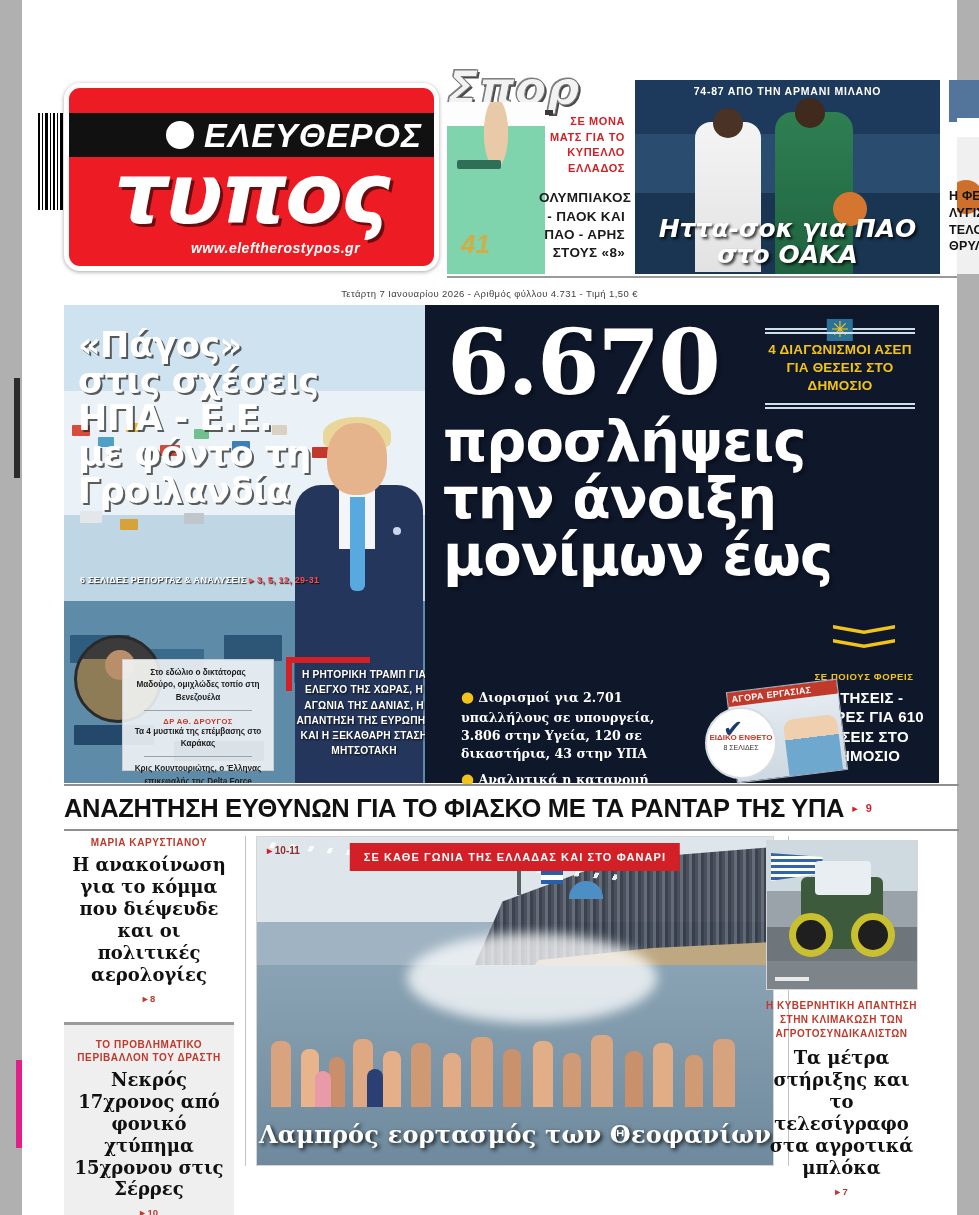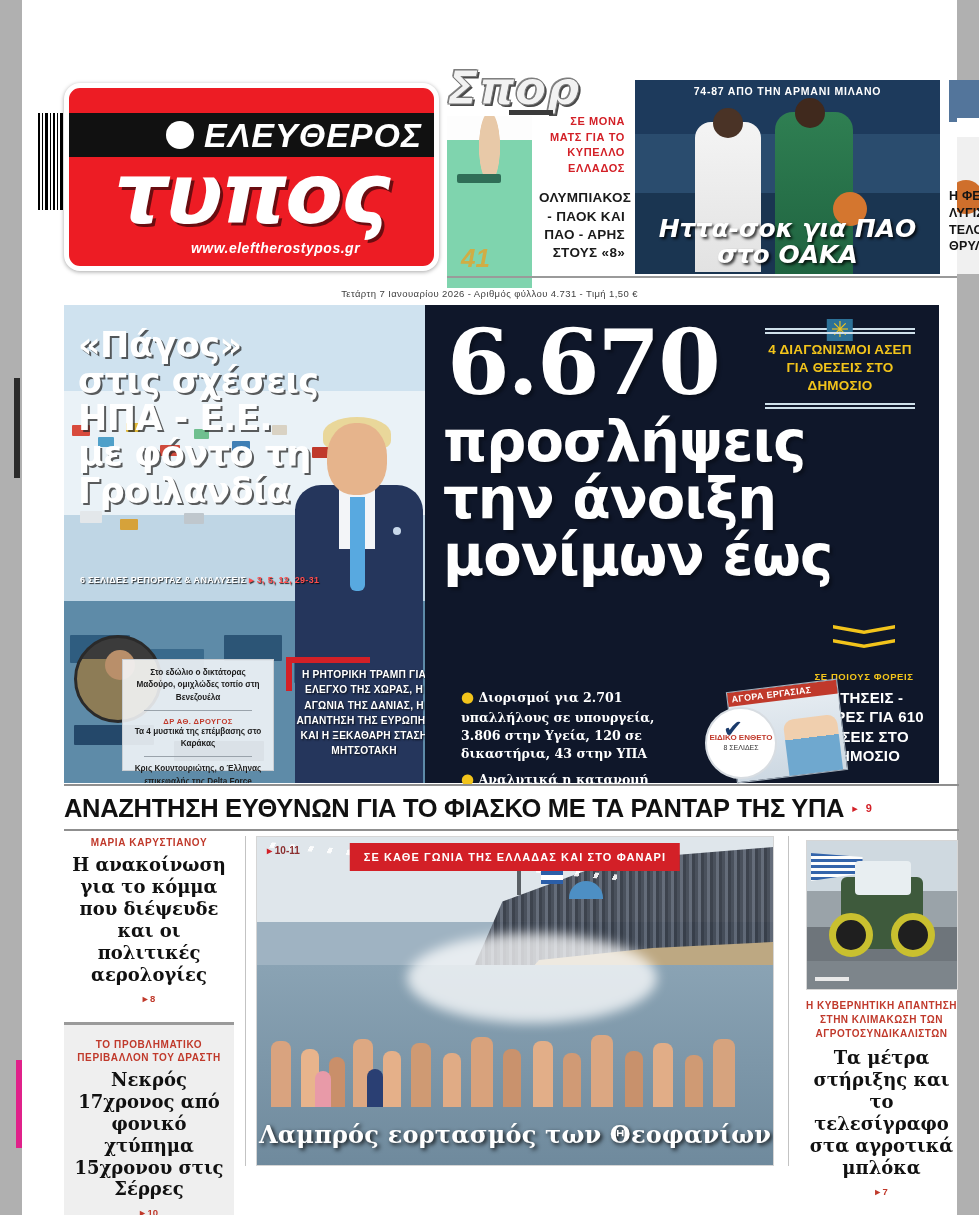--- a/index.html
+++ b/index.html
@@ -61,21 +61,21 @@
   .spor-logo{
     position:absolute; left:0; top:0; width:105px; height:52px;
     font-family:"DejaVu Sans", sans-serif; font-weight:bold; font-style:italic;
     font-size:46px; color:#f2f2f2; line-height:52px;
     text-shadow:2px 2px 0 #4a4a4a, -1px -1px 0 #888;
     -webkit-text-stroke:1px #777;
   }
   .spor-underline{ position:absolute; left:62px; top:48px; width:44px; height:5px; background:#3a3a3a;}
 
   .keeper-photo{
-    position:absolute; left:0px; top:54px; width:85px; height:172px;
+    position:absolute; left:0px; top:40px; width:98px; height:172px;
     background:
       radial-gradient(ellipse at 50% 18%, #e8c9a8 0 17%, transparent 18%),
       linear-gradient(#fdfdfd 0 14%, #7fd4ae 14% 62%, #7fd4ae 62% 100%);
   }
   .keeper-photo .num{ position:absolute; left:14px; bottom:14px; font-size:26px; color:#d9a93a; font-weight:bold; font-style:italic; opacity:.9;}
   .keeper-photo .badge{ position:absolute; left:10px; top:58px; width:44px; height:9px; background:#2f6e57; border-radius:2px;}
 
   .sport-col1{ position:absolute; left:92px; top:52px; width:86px; }
   .sport-col1 .red{
     color:#d32027; font-size:11px; font-weight:bold; line-height:1.42;
@@ -320,21 +320,21 @@
   }
   .mid-pg{ position:absolute; left:10px; top:8px; color:#8b2f2f; font-size:10px; font-weight:bold; }
   .mid-pg .ar{ color:#d32027; }
   .mid-caption{
     position:absolute; left:0; right:0; bottom:16px; text-align:center;
     font-family:"DejaVu Serif", serif; font-weight:bold; font-size:24px; color:#fff;
     text-shadow:2px 2px 4px rgba(0,0,0,.85); letter-spacing:.2px;
   }
 
   .vline2{ position:absolute; left:724px; top:0; width:1px; height:330px; background:#c3c3c3;}
-  .bcol-right{ position:absolute; left:740px; top:0; width:155px; text-align:center; }
+  .bcol-right{ position:absolute; left:700px; top:0; width:155px; text-align:center; }
   .tractor{
     width:152px; height:150px; margin:4px auto 0;
     background:linear-gradient(#cfd9e0 0 34%, #9aa3a9 34% 58%, #6e757b 58% 100%);
     position:relative; overflow:hidden; border:1px solid #d6d6d6;
   }
   .tractor .body{ position:absolute; left:34px; top:36px; width:82px; height:72px; background:#3e5a3c; border-radius:6px;}
   .tractor .cab{ position:absolute; left:48px; top:20px; width:56px; height:34px; background:#e8eef1; border-radius:4px;}
   .tractor .w1{ position:absolute; left:22px; top:72px; width:44px; height:44px; border-radius:50%; background:#1f1f1f; border:7px solid #c9c02f;}
   .tractor .w2{ position:absolute; left:84px; top:72px; width:44px; height:44px; border-radius:50%; background:#1f1f1f; border:7px solid #c9c02f;}
   .tractor .flags{ position:absolute; left:4px; top:12px; width:52px; height:28px;

